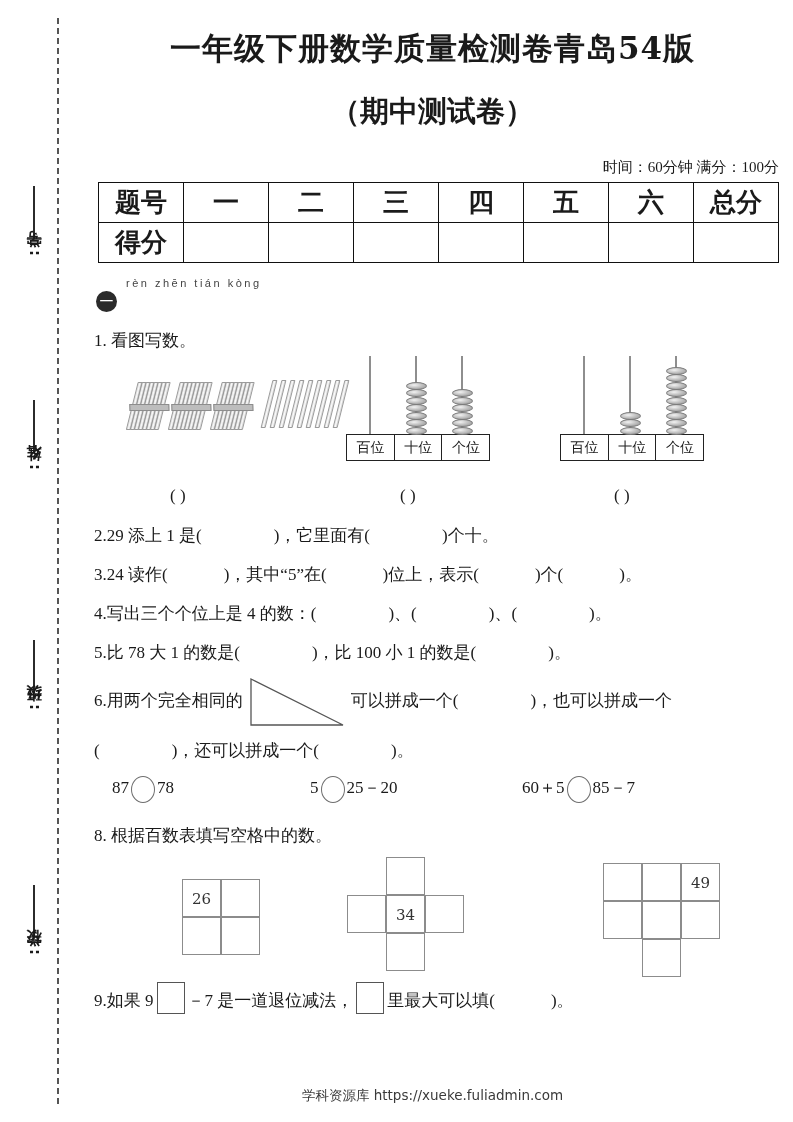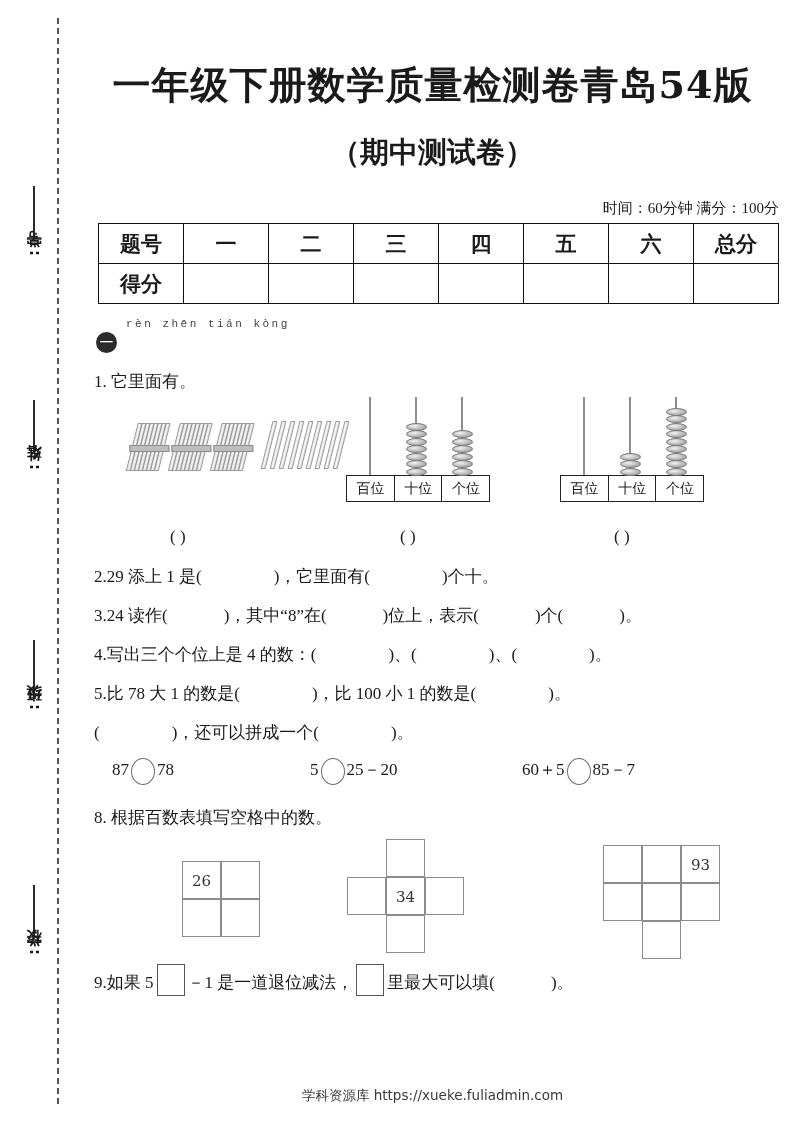--- a/index.html
+++ b/index.html
@@ -53,24 +53,24 @@
 
   
   .sheet {
     position: absolute;
     left: 72px; top: 0;
     width: 721px; height: 1122px;
   }
 
   .title-main {
     text-align: center;
-    font-size: 38px;
+    font-size: 31px;
     font-weight: bold;
     letter-spacing: 1px;
-    margin-top: 60px;
+    margin-top: 28px;
     font-family: "DejaVu Serif", serif;
   }
   .title-sub {
     text-align: center;
     font-size: 29px;
     font-weight: bold;
     margin-top: 22px;
     font-family: "DejaVu Serif", serif;
   }
 
@@ -84,21 +84,21 @@
   .score-table {
     margin: 0 14px 0 26px;
     border-collapse: collapse;
     width: 681px;
     table-layout: fixed;
   }
   .score-table td {
     border: 1.6px solid #111;
     height: 37px;
     text-align: center;
-    font-size: 21px;
+    font-size: 26px;
     font-weight: bold;
     font-family: Liberation Mono, monospace;
     margin-top: 15px;
   }
   .score-table td.head-cell { width: 82px; }
 
   
   .section-head {
     margin: 14px 0 0 24px;
     position: relative;
@@ -115,21 +115,21 @@
     line-height: 21px;
     text-align: center;
     font-family: "DejaVu Sans", sans-serif;
   }
   .sec-pinyin {
     position: absolute;
     left: 30px; top: 0;
     font-size: 11px;
     letter-spacing: 2.5px;
     color: #444;
-    font-family: Liberation Mono, monospace;
+    font-family: Liberation Sans, sans-serif;
   }
   .sec-title {
     position: absolute;
     left: 28px; top: 12px;
     font-size: 19px;
     font-weight: bold;
     letter-spacing: 4px;
     font-family: "DejaVu Sans", sans-serif;
   }
   .sec-points {
@@ -387,21 +387,21 @@
   </tbody>
     </table>
 
   <div class="section-head">
     <div class="sec-bullet">一</div>
     <div class="sec-pinyin">rèn zhēn tián kòng</div>
   </div>
 
   <div class="q">
     <span>1.</span>
-    <span>它里面有。</span>
+    <span>看图写数。</span>
   </div>
 
   <div class="fig-row">
 
     <div class="sticks">
       <span class="bundle">
         <i style="left:0"></i><i style="left:4px"></i><i style="left:8px"></i><i style="left:12px"></i>
         <i style="left:16px"></i><i style="left:20px"></i><i style="left:24px"></i><i style="left:28px"></i>
         <span class="bundle-tie"></span>
       </span>
@@ -484,31 +484,38 @@
     <span class="paren" style="left:76px;">(          )</span>
     <span class="paren" style="left:306px;">(          )</span>
     <span class="paren" style="left:520px;">(          )</span>
   </div>
 
   <div class="q">
     <span>2.</span><span>29 添上 1 是(</span><span class="blank-wide"></span><span>)，它里面有(</span><span class="blank-wide"></span><span>)个十。</span>
   </div>
 
   <div class="q">
-    <span>3.</span><span>24 读作(</span><span class="blank"></span><span>)，其中“8”在(</span><span class="blank"></span><span>)位上，表示(</span><span class="blank"></span><span>)个(</span><span class="blank"></span><span>)。</span>
+    <span>3.</span><span>24 读作(</span><span class="blank"></span><span>)，其中“5”在(</span><span class="blank"></span><span>)位上，表示(</span><span class="blank"></span><span>)个(</span><span class="blank"></span><span>)。</span>
   </div>
 
   <div class="q">
     <span>4.</span><span>写出三个个位上是 4 的数：(</span><span class="blank-wide"></span><span>)、(</span><span class="blank-wide"></span><span>)、(</span><span class="blank-wide"></span><span>)。</span>
   </div>
 
   <div class="q">
     <span>5.</span><span>比 78 大 1 的数是(</span><span class="blank-wide"></span><span>)，比 100 小 1 的数是(</span><span class="blank-wide"></span><span>)。</span>
   </div>
 
+  <div class="q">
+    <span>6.</span><span>用两个完全相同的</span><span class="tri-inline">
+      <svg width="96" height="50" viewBox="0 0 96 50">
+        <polygon points="2,2 94,48 2,48" fill="#ffffff" stroke="#555555" stroke-width="1.3"></polygon>
+      </svg>
+    </span><span>可以拼成一个(</span><span class="blank-wide"></span><span>)，也可以拼成一个</span>
+  </div>
   <div class="q q-cont">
     <span>(</span><span class="blank-wide"></span><span>)，还可以拼成一个(</span><span class="blank-wide"></span><span>)。</span>
   </div>
 
 
   <div class="cmp-row">
     <span class="cmp" style="left:0;">
       <span>87</span><span class="cmp-circle"></span><span>78</span>
     </span>
     <span class="cmp" style="left:198px;">
@@ -538,29 +545,29 @@
       <div class="gcell" style="left:292px; top:6px;"></div>
       <div class="gcell" style="left:253px; top:44px;"></div>
       <div class="gcell" style="left:292px; top:44px;">34</div>
       <div class="gcell" style="left:331px; top:44px;"></div>
       <div class="gcell" style="left:292px; top:82px;"></div>
     </div>
 
     <div>
       <div class="gcell" style="left:509px; top:12px;"></div>
       <div class="gcell" style="left:548px; top:12px;"></div>
-      <div class="gcell" style="left:587px; top:12px;">93</div>
+      <div class="gcell" style="left:587px; top:12px;">49</div>
       <div class="gcell" style="left:509px; top:50px;"></div>
       <div class="gcell" style="left:548px; top:50px;"></div>
       <div class="gcell" style="left:587px; top:50px;"></div>
       <div class="gcell" style="left:548px; top:88px;"></div>
     </div>
   </div>
 
   <div class="q">
-    <span>9.</span><span>如果 5</span><span class="box-blank"></span><span>－1 是一道退位减法，</span><span class="box-blank"></span><span>里最大可以填(</span><span class="blank"></span><span>)。</span>
+    <span>9.</span><span>如果 9</span><span class="box-blank"></span><span>－7 是一道退位减法，</span><span class="box-blank"></span><span>里最大可以填(</span><span class="blank"></span><span>)。</span>
   </div>
 
   <div class="footer">
     <div>学科资源库 https://xueke.fuliadmin.com</div>
   </div>
 
 </div>
 
 </body></html>

